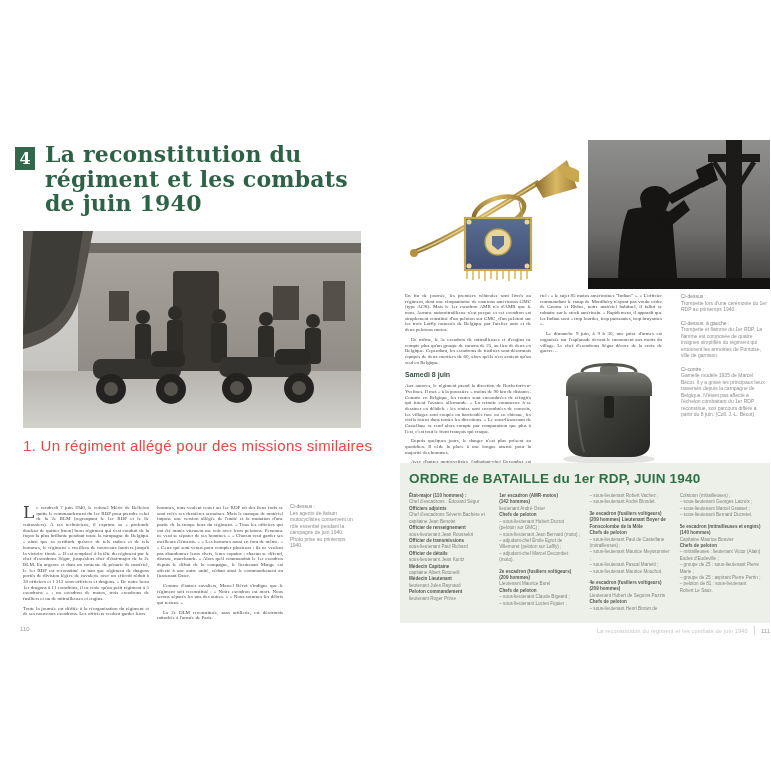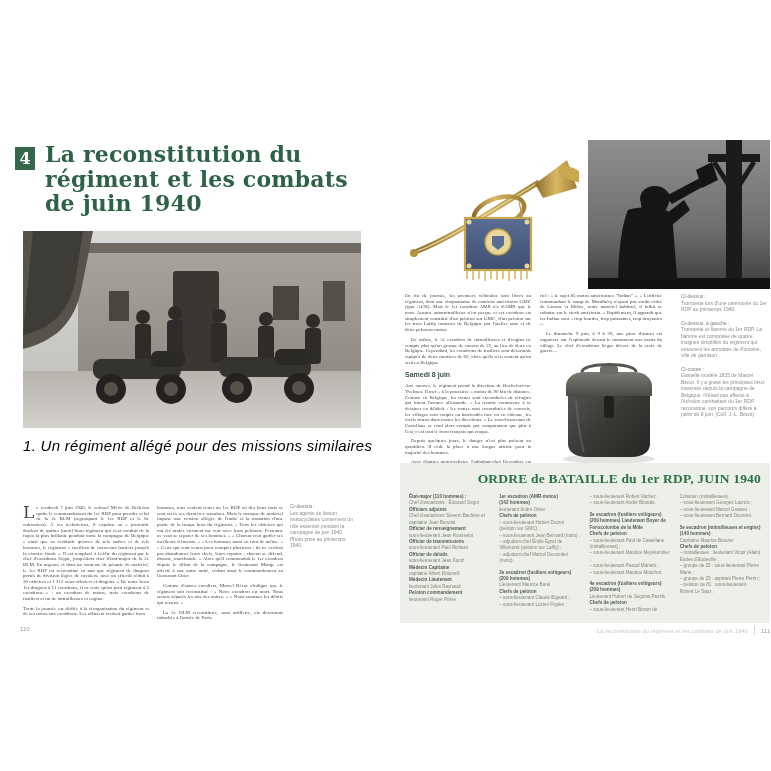--- a/index.html
+++ b/index.html
@@ -13,43 +13,43 @@
                display:flex;align-items:center;justify-content:center;flex:none;}
   .chapter-title{margin-left:10px;font-family:"DejaVu Serif",serif;font-weight:bold;
                  font-size:22px;line-height:1.12;color:#2e6246;letter-spacing:.2px;}
 
   
   .ph{position:absolute;overflow:hidden;}
   .ph svg{display:block;}
 
   
   .section-heading{position:absolute;left:23px;top:437px;width:350px;font-size:15px;
-                   color:#000000;letter-spacing:.3px;font-style:italic;}
+                   color:#ef4444;letter-spacing:.3px;}
   .intro{position:absolute;left:23px;top:462px;width:328px;font-size:8.5px;line-height:1.42;
          color:#5c5c5c;}
   .bodycol{position:absolute;font-family:"Liberation Serif",serif;font-size:5px;line-height:1.14;
            color:#474747;text-align:justify;}
   .bodycol .p{margin:0 0 4px 0;}
   .bodycol .p + .p{text-indent:6px;}
   .dropcap{float:left;font-family:"DejaVu Serif",serif;font-size:17px;line-height:.82;
            padding:1px 2px 0 0;color:#474747;}
   .subhead{font-family:"Liberation Sans",sans-serif;font-weight:bold;font-size:7px;
            color:#3c5345;margin:6px 0 4px 0;text-align:left;}
 
   .caption{font-size:5px;line-height:1.3;color:#8d8d8d;}
   .caption .cap-label{color:#7c7c7c;}
   .caption .gap{margin-top:7px;}
 
   .pagenum{position:absolute;font-size:6px;color:#9a9a9a;}
 
   
   .battle-box{position:absolute;left:400px;top:463px;width:370px;height:160px;
               background:#edf0e8;box-sizing:border-box;padding:7px 9px 6px 9px;}
-  .bo-title{font-family:Liberation Serif, serif;font-weight:bold;font-size:13.5px;color:#2c7045;
-            text-align:right;margin:1px 0 7px 0;letter-spacing:.2px;}
+  .bo-title{font-family:Liberation Sans, sans-serif;font-weight:bold;font-size:13.5px;color:#2c7045;
+            text-align:left;margin:1px 0 7px 0;letter-spacing:.2px;}
   .bo-cols{display:flex;gap:9px;}
   .bo-col{flex:1;font-size:4.6px;line-height:1.4;color:#80857c;}
   .bo-col .head{font-weight:bold;color:#555a52;}
   .bo-col .sub{font-weight:bold;color:#555a52;}
   .bo-col .item{color:#80857c;}
   .bo-col .plain{color:#80857c;}
   .bo-col .gap{margin-top:5px;}
 
   
   .footer-right{position:absolute;left:400px;top:626px;width:370px;display:flex;

